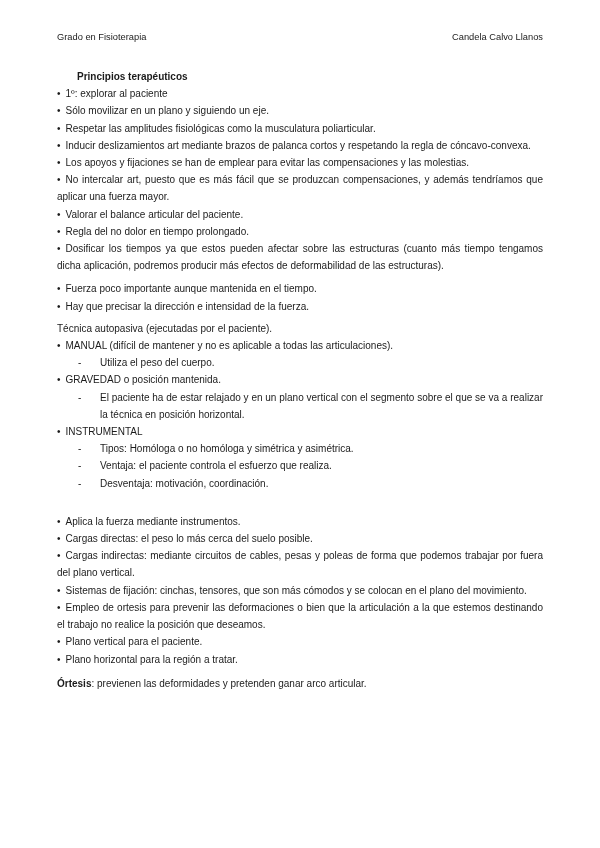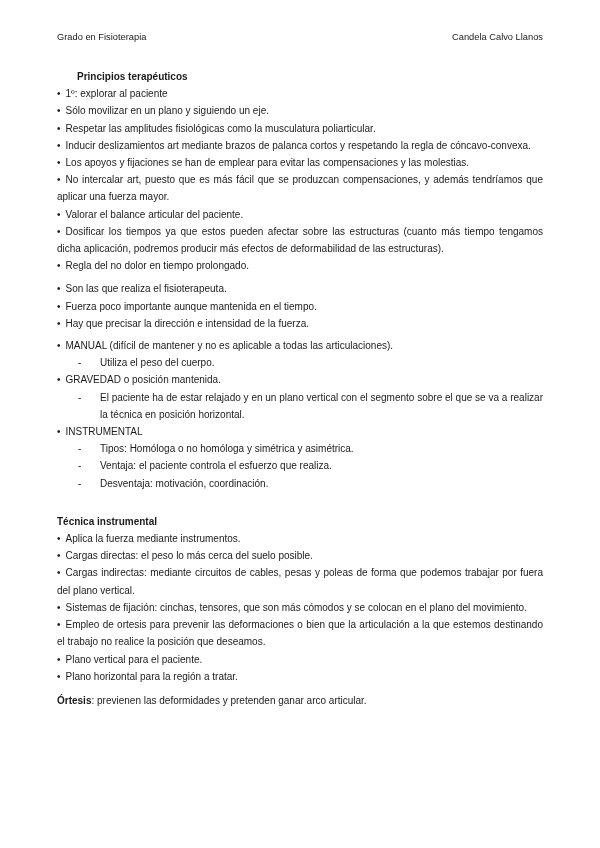--- a/index.html
+++ b/index.html
@@ -45,31 +45,31 @@
   </div>
 
   <p class="sec-title mt-first">Principios terapéuticos</p>
   <p class="li"><span class="mk">•</span><span class="tx">1º: explorar al paciente</span></p>
   <p class="li"><span class="mk">•</span><span class="tx">Sólo movilizar en un plano y siguiendo un eje.</span></p>
   <p class="li"><span class="mk">•</span><span class="tx">Respetar las amplitudes fisiológicas como la musculatura poliarticular.</span></p>
   <p class="li"><span class="mk">•</span><span class="tx">Inducir deslizamientos art mediante brazos de palanca cortos y respetando la regla de cóncavo-convexa.</span></p>
   <p class="li"><span class="mk">•</span><span class="tx">Los apoyos y fijaciones se han de emplear para evitar las compensaciones y las molestias.</span></p>
   <p class="li"><span class="mk">•</span><span class="tx">No intercalar art, puesto que es más fácil que se produzcan compensaciones, y además tendríamos que aplicar una fuerza mayor.</span></p>
   <p class="li"><span class="mk">•</span><span class="tx">Valorar el balance articular del paciente.</span></p>
+  <p class="li"><span class="mk">•</span><span class="tx">Regla del no dolor en tiempo prolongado.</span></p>
   <p class="li"><span class="mk">•</span><span class="tx">Dosificar los tiempos ya que estos pueden afectar sobre las estructuras (cuanto más tiempo tengamos dicha aplicación, podremos producir más efectos de deformabilidad de las estructuras).</span></p>
-  <p class="li"><span class="mk">•</span><span class="tx">Regla del no dolor en tiempo prolongado.</span></p>
 
   <div class="gap-sm"></div>
 
-  <p class="li"><span class="mk">•</span><span class="tx">Son las que realiza el fisioterapeuta.</span></p>
   <p class="li"><span class="mk">•</span><span class="tx">Fuerza poco importante aunque mantenida en el tiempo.</span></p>
   <p class="li"><span class="mk">•</span><span class="tx">Hay que precisar la dirección e intensidad de la fuerza.</span></p>
 
   <div class="gap-xs"></div>
 
+  <p class="plain">Técnica autopasiva (ejecutadas por el paciente).</p>
   <p class="li"><span class="mk">•</span><span class="tx">MANUAL (difícil de mantener y no es aplicable a todas las articulaciones).</span></p>
   <div class="sub">
       <span class="mk2">-</span>
       <div class="tx">Utiliza el peso del cuerpo.</div>
     </div>
   <p class="li"><span class="mk">•</span><span class="tx">GRAVEDAD o posición mantenida.</span></p>
   <div class="sub">
       <span class="mk2">-</span>
       <div class="tx">El paciente ha de estar relajado y en un plano vertical con el segmento sobre el que se va a realizar la técnica en posición horizontal.</div>
     </div>
@@ -82,21 +82,20 @@
       <span class="mk2">-</span>
       <div class="tx">Ventaja: el paciente controla el esfuerzo que realiza.</div>
     </div>
   <div class="sub">
       <span class="mk2">-</span>
       <div class="tx">Desventaja: motivación, coordinación.</div>
     </div>
 
   <div class="gap-lg"></div>
 
-  <p class="sec-title">Técnica instrumental</p>
   <p class="li"><span class="mk">•</span><span class="tx">Aplica la fuerza mediante instrumentos.</span></p>
   <p class="li"><span class="mk">•</span><span class="tx">Cargas directas: el peso lo más cerca del suelo posible.</span></p>
   <p class="li"><span class="mk">•</span><span class="tx">Cargas indirectas: mediante circuitos de cables, pesas y poleas de forma que podemos trabajar por fuera del plano vertical.</span></p>
   <p class="li"><span class="mk">•</span><span class="tx">Sistemas de fijación: cinchas, tensores, que son más cómodos y se colocan en el plano del movimiento.</span></p>
   <p class="li"><span class="mk">•</span><span class="tx">Empleo de ortesis para prevenir las deformaciones o bien que la articulación a la que estemos destinando el trabajo no realice la posición que deseamos.</span></p>
   <p class="li"><span class="mk">•</span><span class="tx">Plano vertical para el paciente.</span></p>
   <p class="li"><span class="mk">•</span><span class="tx">Plano horizontal para la región a tratar.</span></p>
 
   <div class="gap-md"></div>
 

